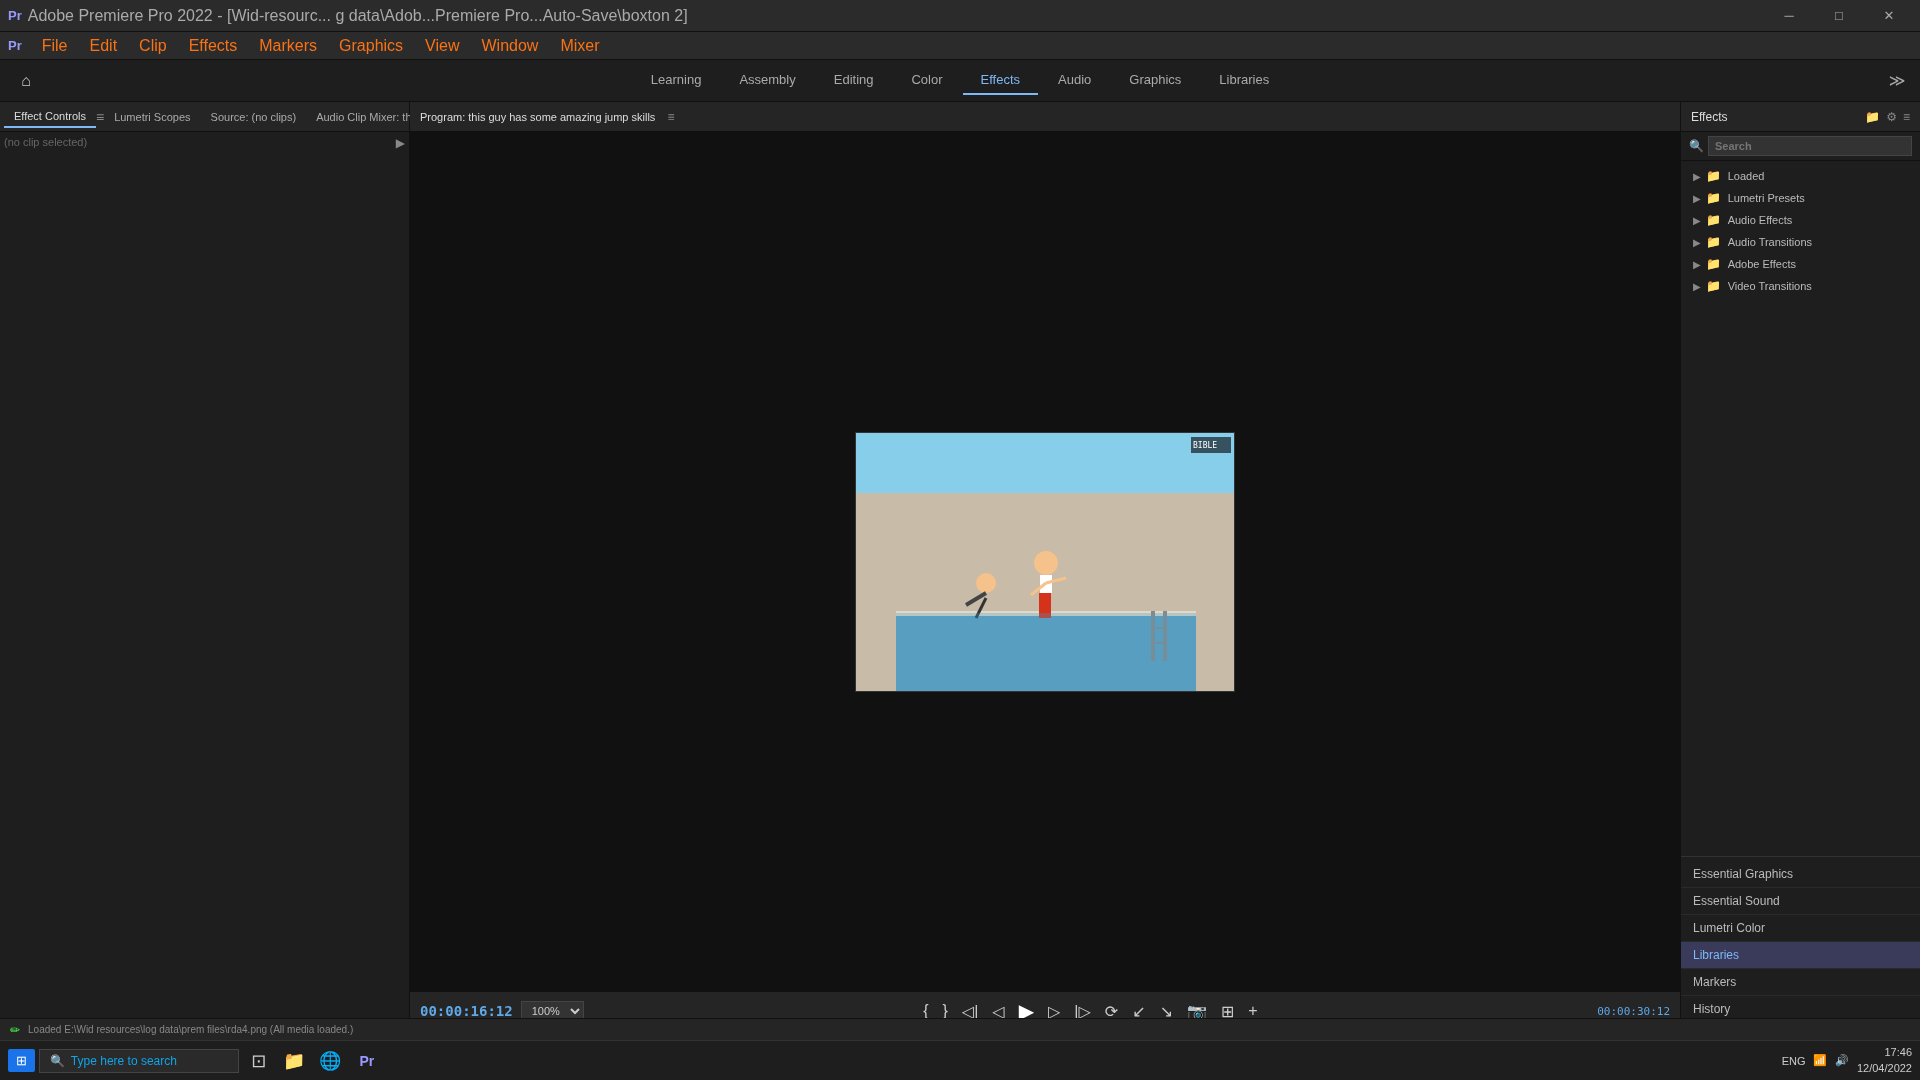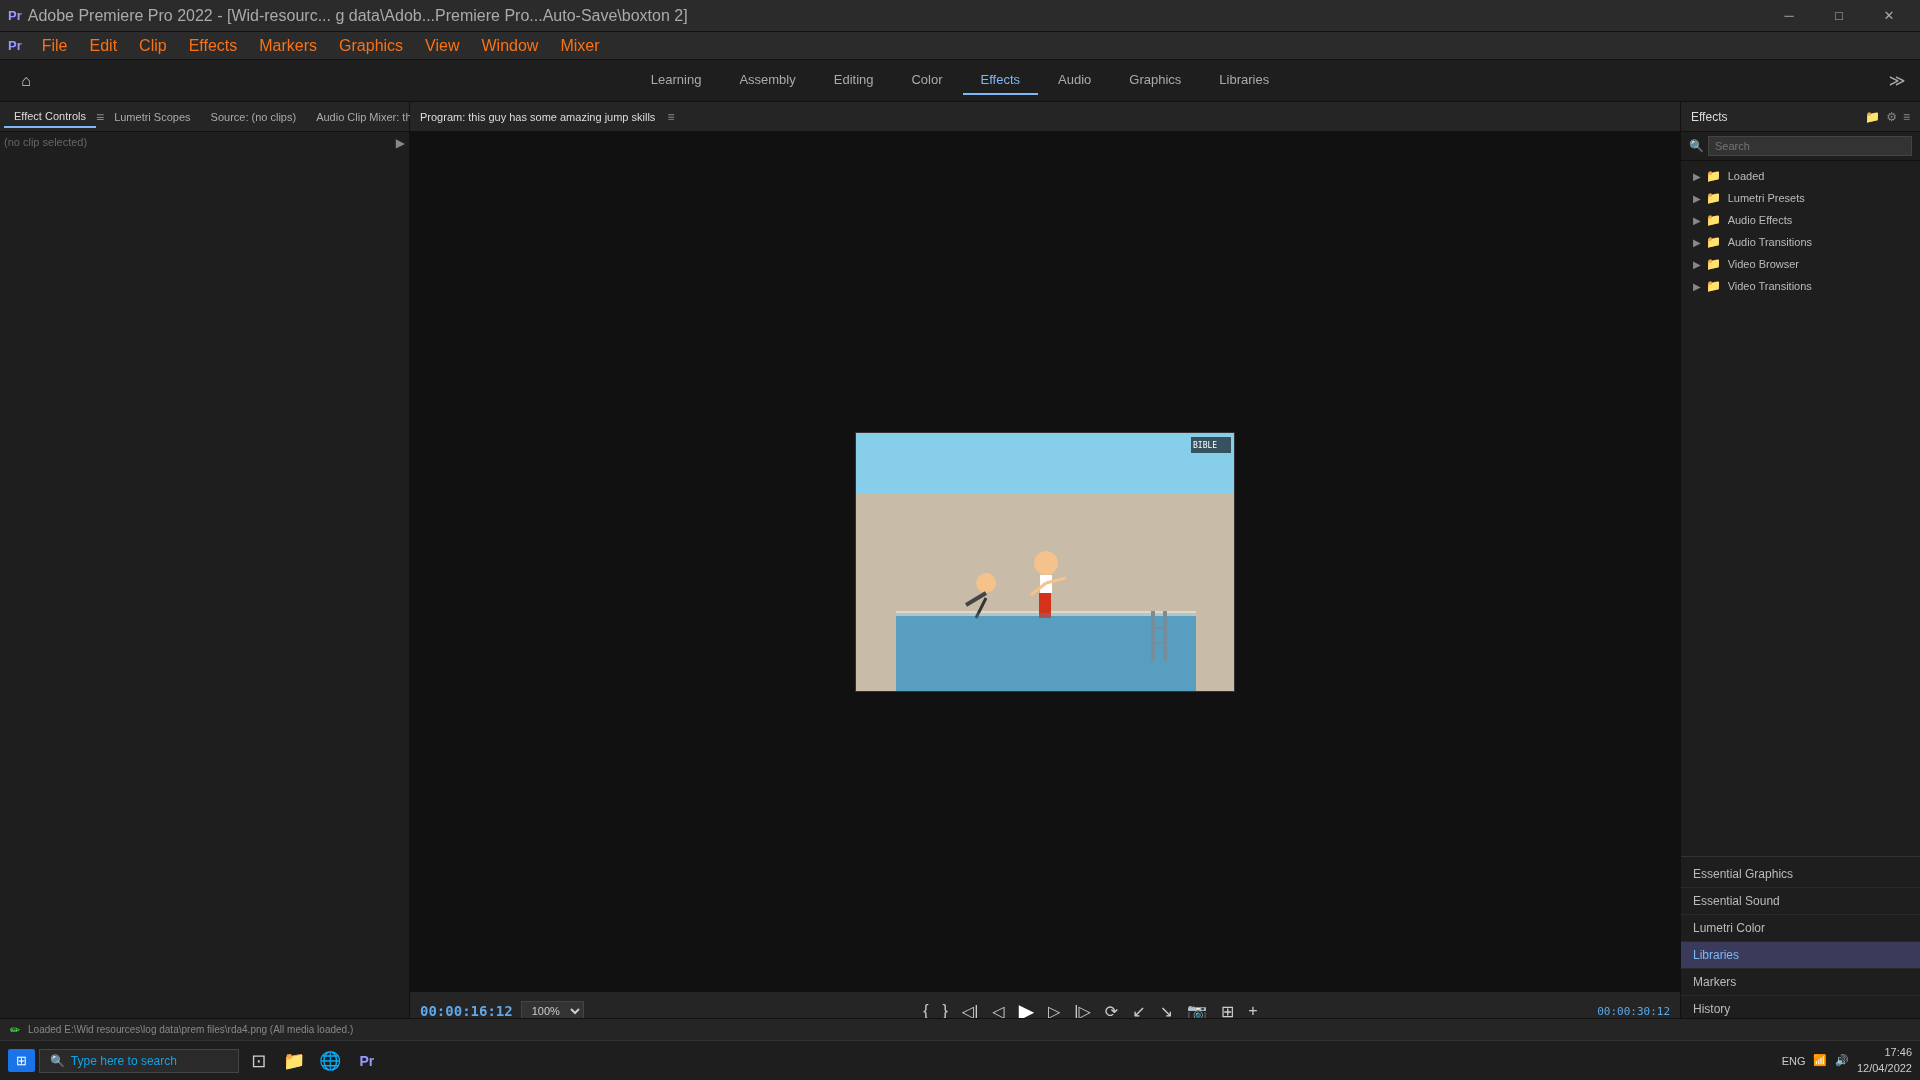--- a/index.html
+++ b/index.html
@@ -229,20 +229,21 @@
       display: flex;
       align-items: center;
     }
     .effects-search input {
       background: #333;
       border: 1px solid #444;
       color: #ccc;
       padding: 3px 8px;
       font-size: 11px;
       width: 100%;
+      font-weight: bold;
     }
     .effects-tree { padding: 4px 0; flex: 1; overflow-y: auto; }
     .tree-item {
       display: flex;
       align-items: center;
       padding: 4px 12px;
       cursor: pointer;
       gap: 6px;
       color: #bbb;
       font-size: 11px;
@@ -557,21 +558,21 @@
         <span>Audio Effects</span>
       </div>
       <div class="tree-item">
         <span class="tree-arrow">▶</span>
         <span class="tree-folder">📁</span>
         <span>Audio Transitions</span>
       </div>
       <div class="tree-item">
         <span class="tree-arrow">▶</span>
         <span class="tree-folder">📁</span>
-        <span>Video Browser</span>
+        <span>Adobe Effects</span>
       </div>
       <div class="tree-item">
         <span class="tree-arrow">▶</span>
         <span class="tree-folder">📁</span>
         <span>Video Transitions</span>
       </div>
     </div>
     <div class="effects-divider"></div>
     <div class="panel-section-item">Essential Graphics</div>
     <div class="panel-section-item">Essential Sound</div>

